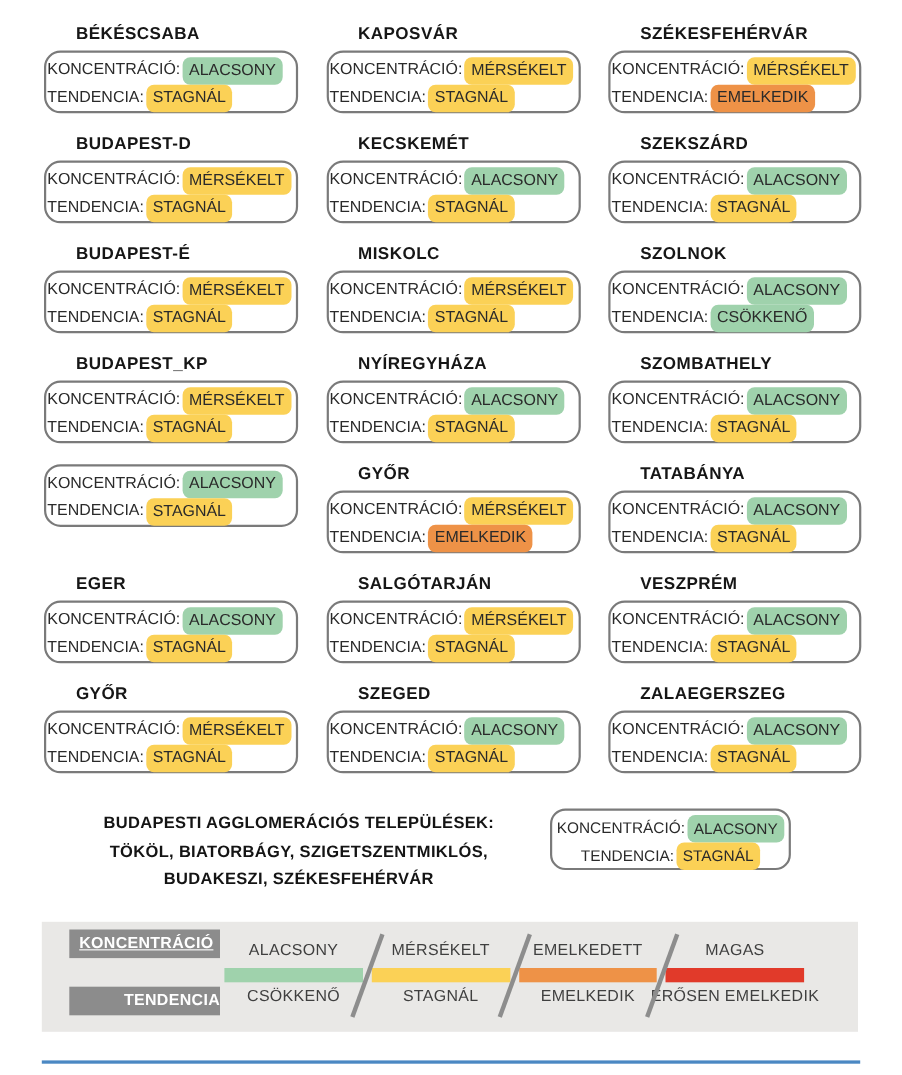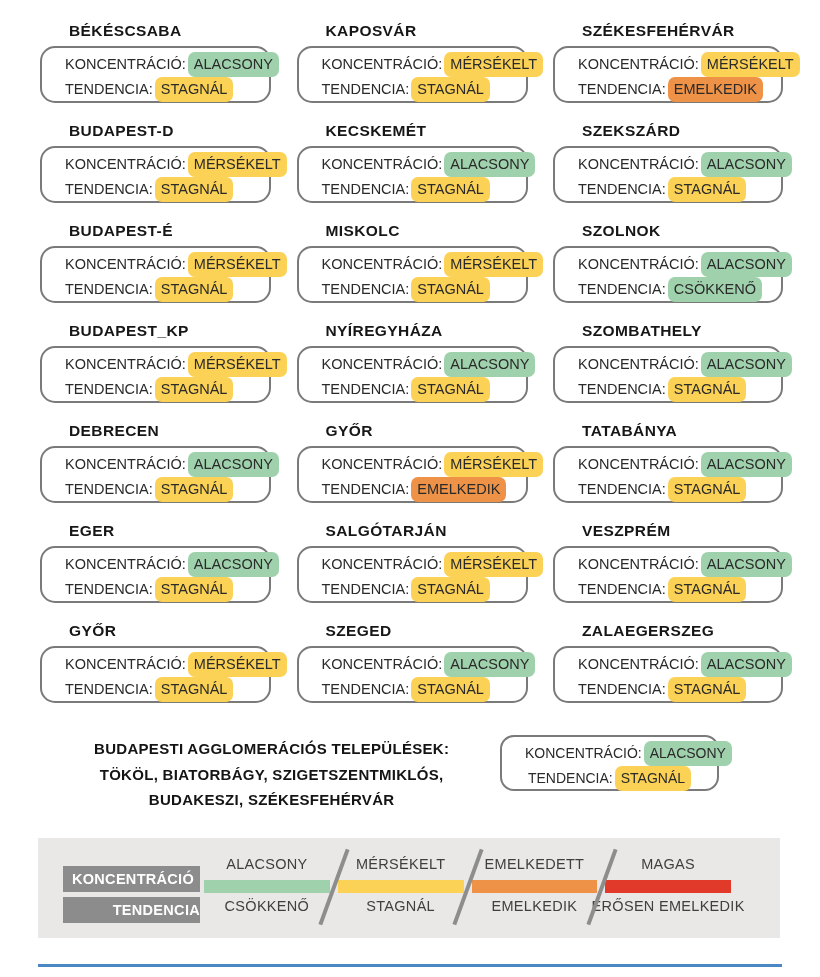--- a/index.html
+++ b/index.html
@@ -18,21 +18,21 @@
     display:grid;grid-template-columns:231px 231px 230px;column-gap:25.5px;
     grid-auto-rows:100px;
   }
   .city-block{padding-top:6px;}
   .city-name{
     font-size:15.5px;font-weight:700;letter-spacing:.4px;color:#161616;
     height:18px;line-height:18px;margin-bottom:6px;white-space:nowrap;margin-left:29px;
   }
   .info-card{
     box-sizing:border-box;border:2.5px solid var(--card-border);border-radius:15px;
-    height:57px;padding:4px 23px;display:flex;flex-direction:column;justify-content:space-evenly;
+    height:57px;padding:4px 1px;display:flex;flex-direction:column;justify-content:space-evenly;
     background:#fff;
   }
   .info-line{font-size:14.5px;color:#2a2a2a;white-space:nowrap;line-height:21px;}
   .pill{
     display:inline-block;border-radius:7px;padding:1.5px 6px 2.5px;margin-left:2px;
     color:#2a2a2a;
   }
   .hl-green{background:var(--green);}
   .hl-yellow{background:var(--yellow);}
   .hl-orange{background:var(--orange);}
@@ -49,21 +49,21 @@
   
   .legend{
     position:absolute;top:838px;left:38px;width:742px;height:100px;
     background:var(--legend-bg);
   }
   .legend-label-box{
     position:absolute;left:25px;width:137px;height:26px;background:var(--legend-label-bg);
     color:#ffffff;font-weight:700;font-size:14.5px;line-height:26px;padding-left:9px;
     box-sizing:border-box;letter-spacing:.3px;white-space:nowrap;
   }
-  .legend-label-box.conc{top:28px;}
+  .legend-label-box.conc{top:7px;text-decoration:underline;}
   .legend-label-box.tend{top:59px;text-align:right;}
   .legend-cols{
     position:absolute;left:162px;top:0;width:535px;height:100%;
     display:grid;grid-template-columns:repeat(4,1fr);
   }
   .legend-col{position:relative;}
   .lg-top,.lg-bottom{
     position:absolute;left:50%;transform:translateX(-50%);white-space:nowrap;
     font-size:14.5px;color:#3f3f3f;letter-spacing:.3px;
   }
@@ -224,21 +224,20 @@
       <div class="info-line">
         <span class="info-label conc-label">KONCENTRÁCIÓ:</span><span class="pill conc-value hl-green">ALACSONY</span>
       </div>
       <div class="info-line">
         <span class="info-label tend-label">TENDENCIA:</span><span class="pill tend-value hl-yellow">STAGNÁL</span>
       </div>
     </div>
   </div>
 
   <div class="city-block">
-    <div class="city-name">DEBRECEN</div>
     <div class="info-card">
       <div class="info-line">
         <span class="info-label conc-label">KONCENTRÁCIÓ:</span><span class="pill conc-value hl-green">ALACSONY</span>
       </div>
       <div class="info-line">
         <span class="info-label tend-label">TENDENCIA:</span><span class="pill tend-value hl-yellow">STAGNÁL</span>
       </div>
     </div>
   </div>
 

